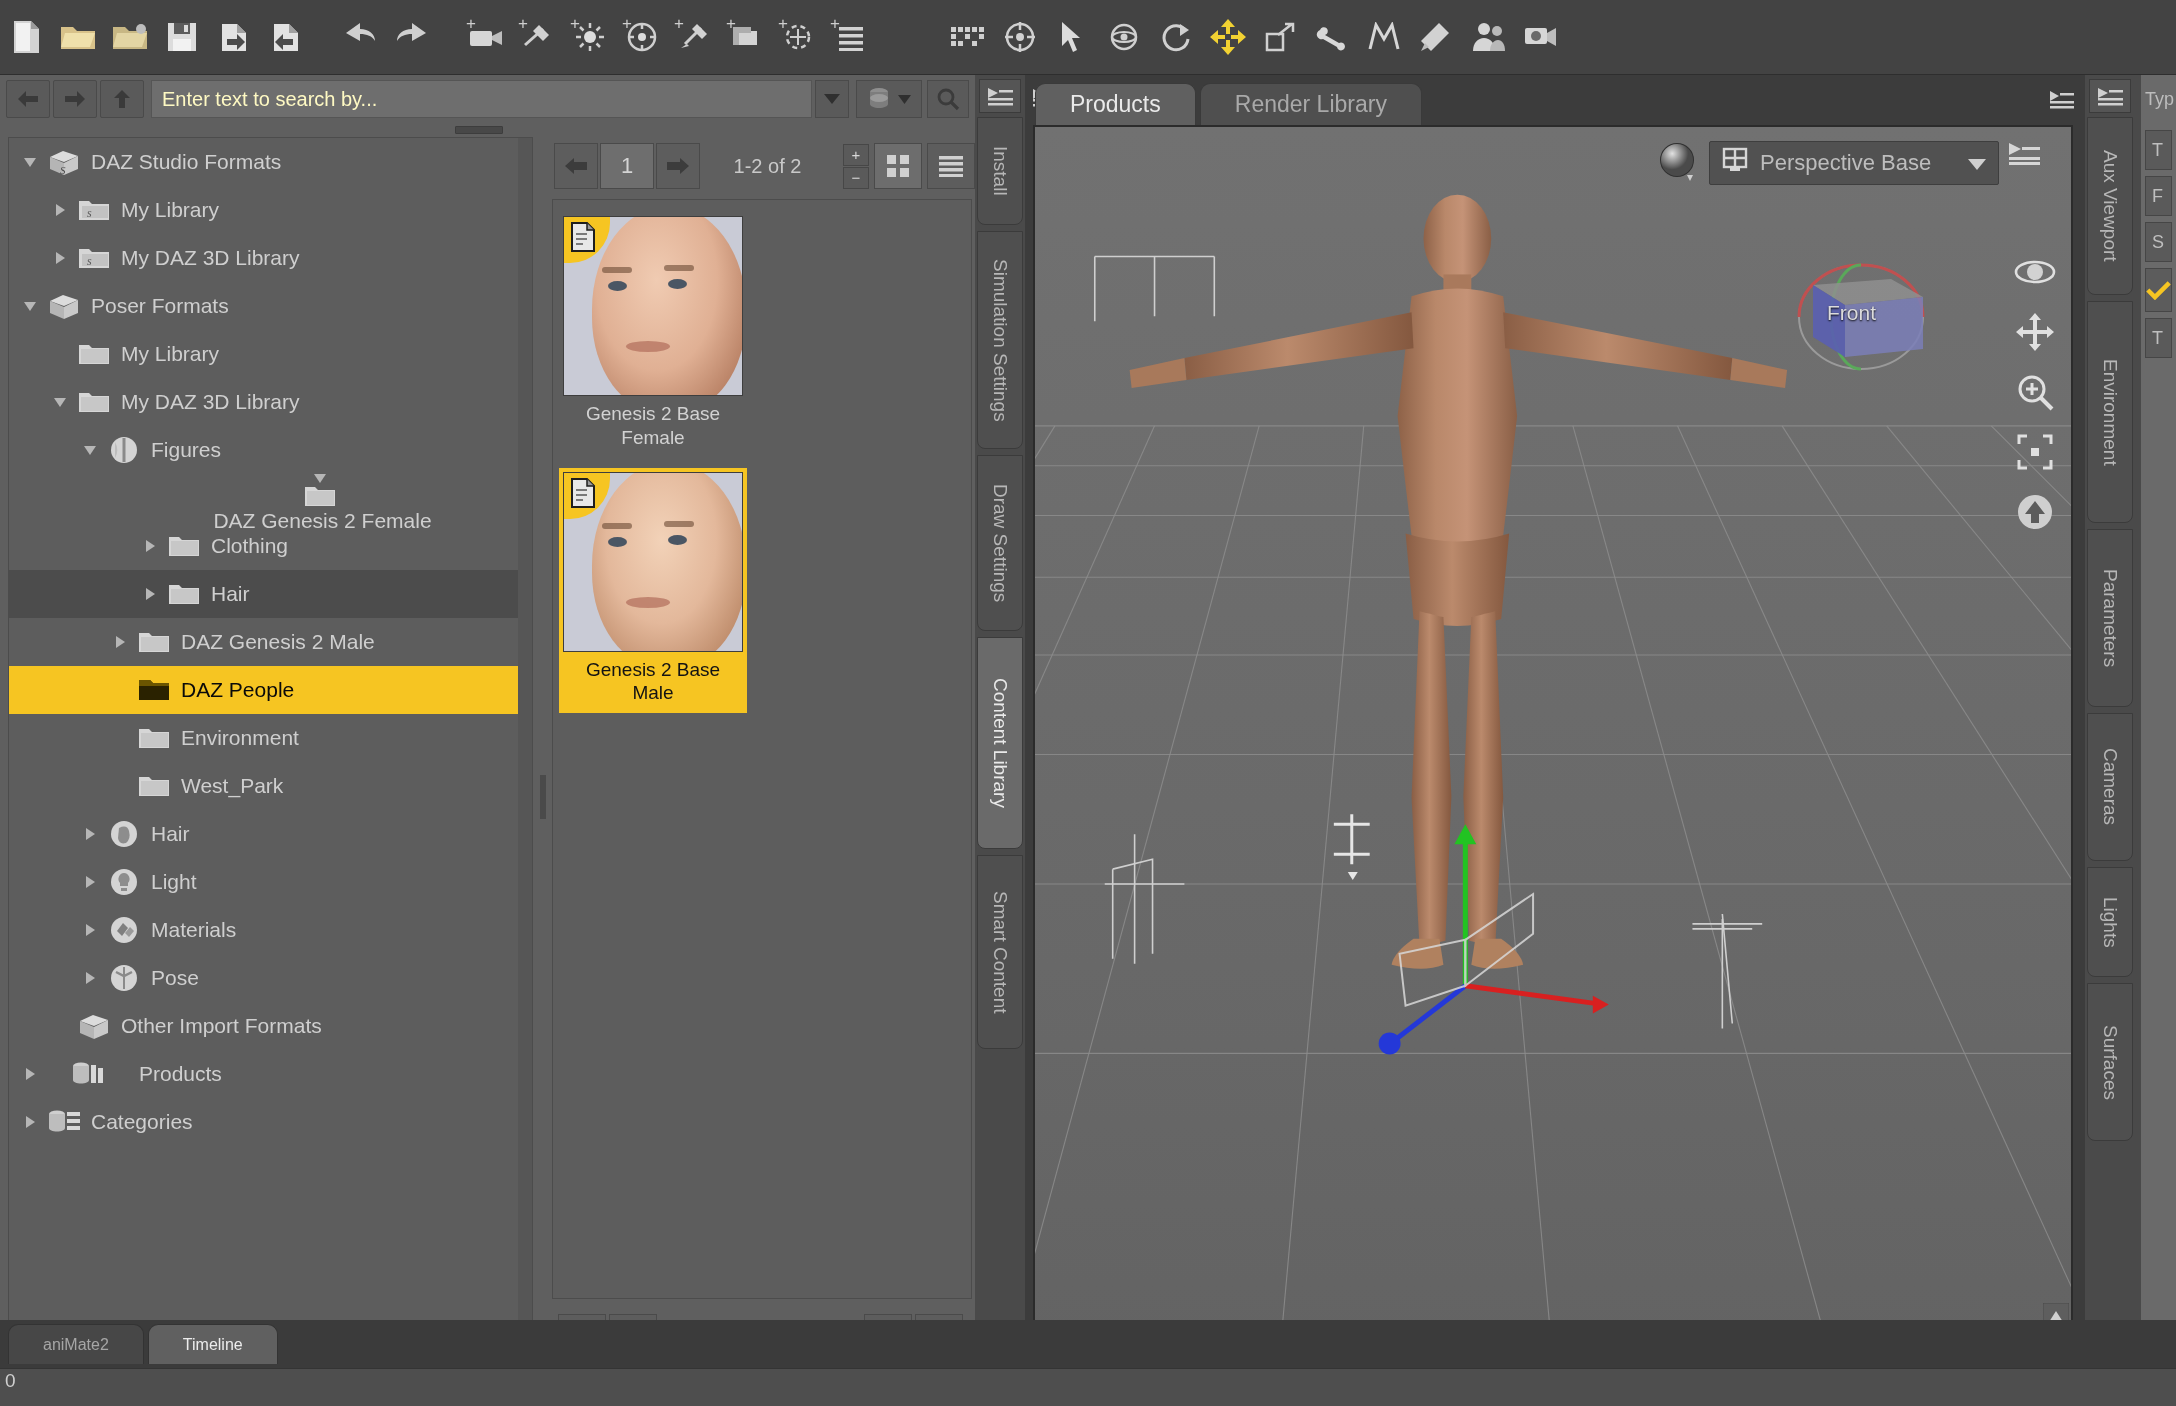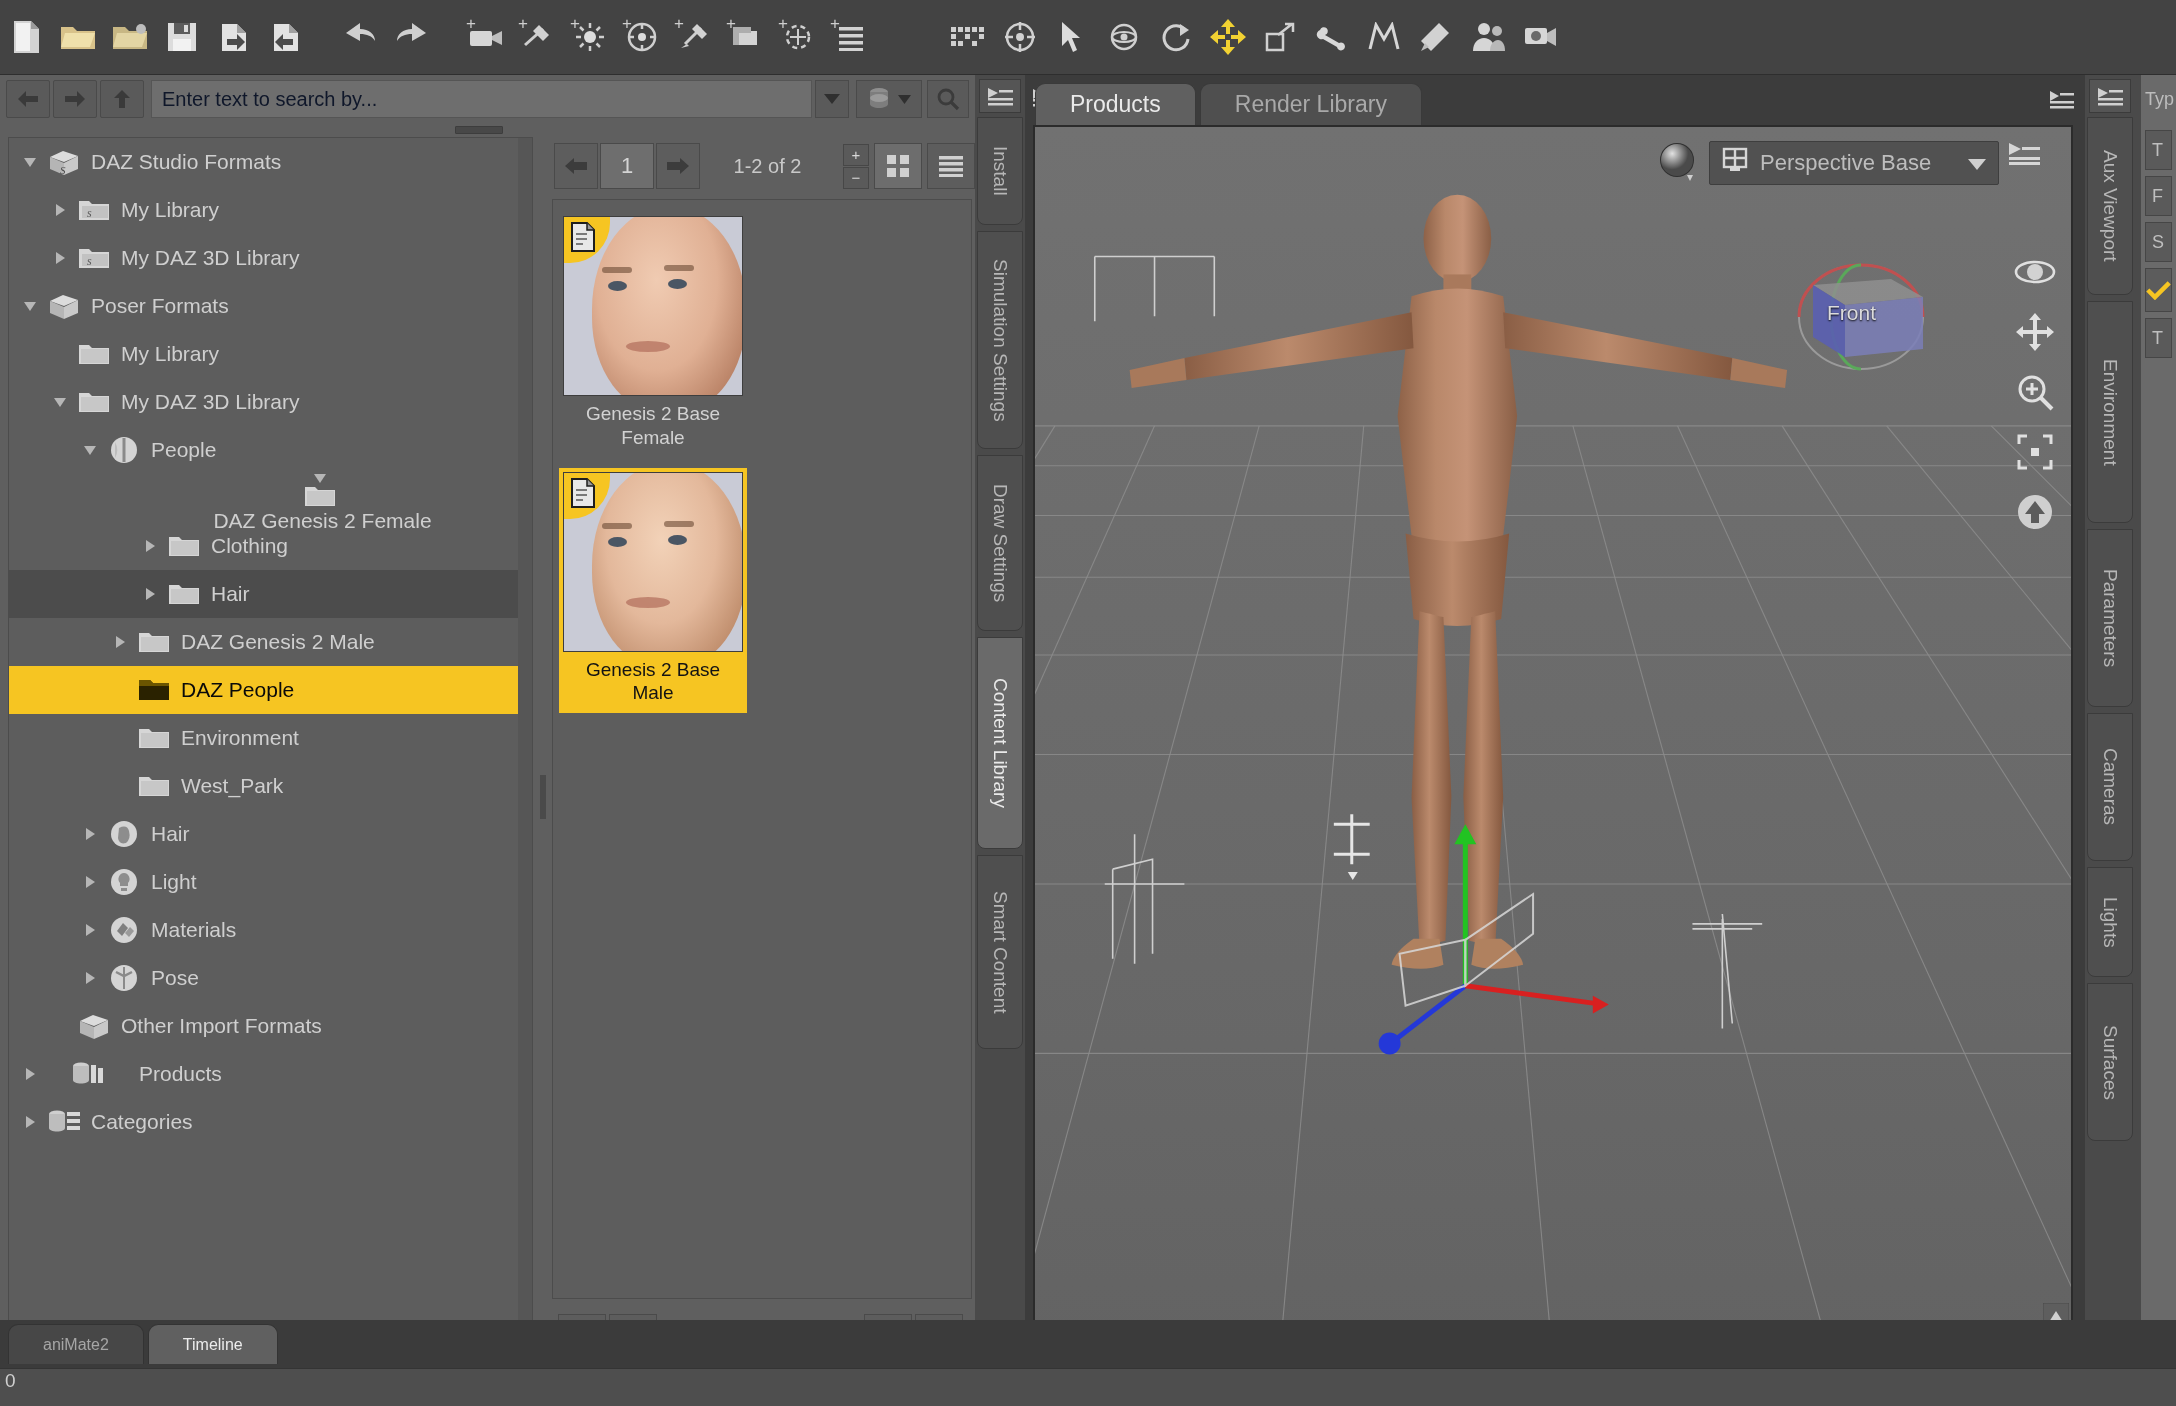--- a/index.html
+++ b/index.html
@@ -39,21 +39,21 @@
   }
   .nav-btn {
     width: 44px; height: 38px; background: #5a5a5a;
     border: 1px solid #4a4a4a; border-radius: 2px;
     display: flex; align-items: center; justify-content: center;
   }
   .search-input {
     flex: 1; height: 38px; background: #6e6e6e;
     border: 1px solid #555; margin-left: 4px;
     display: flex; align-items: center; padding: 0 10px;
-    color: #0f172a; font-size: 20px;
+    color: #fef9c3; font-size: 20px;
   }
   .drop-btn {
     width: 34px; height: 38px; background: #5a5a5a; border: 1px solid #4a4a4a;
     display: flex; align-items: center; justify-content: center;
   }
   .db-btn {
     width: 66px; height: 38px; background: #5a5a5a; border: 1px solid #4a4a4a;
     display: flex; align-items: center; justify-content: center; gap: 4px; margin-left: 4px;
   }
   .mag-btn {
@@ -651,21 +651,21 @@
           <span class="twisty">
             <span class="tri-d"></span>
           </span>
           <span class="t-icon">
             <svg width="30" height="30" viewBox="0 0 30 30">
               <circle cx="15" cy="15" r="13" fill="#d4d4d4"></circle>
               <path d="M13.5 3h3v24h-3z" fill="#8a8a8a"></path>
               <path d="M6 7a16 16 0 0 1 0 16z" fill="#bdbdbd"></path>
             </svg>
           </span>
-          <span class="t-label">People</span>
+          <span class="t-label">Figures</span>
         </div>
         <div class="tree-row" style="padding-left: 98px; flex-direction: column;">
           <span class="twisty">
             <span class="tri-d"></span>
           </span>
           <span class="t-icon">
             <svg width="32" height="26" viewBox="0 0 32 26">
               <path d="M1 4h10l3 3h17v16H1z" fill="#d6d6d6"></path>
               <path d="M3 8h27v14H3z" fill="#c7c7c7"></path>
             </svg>

